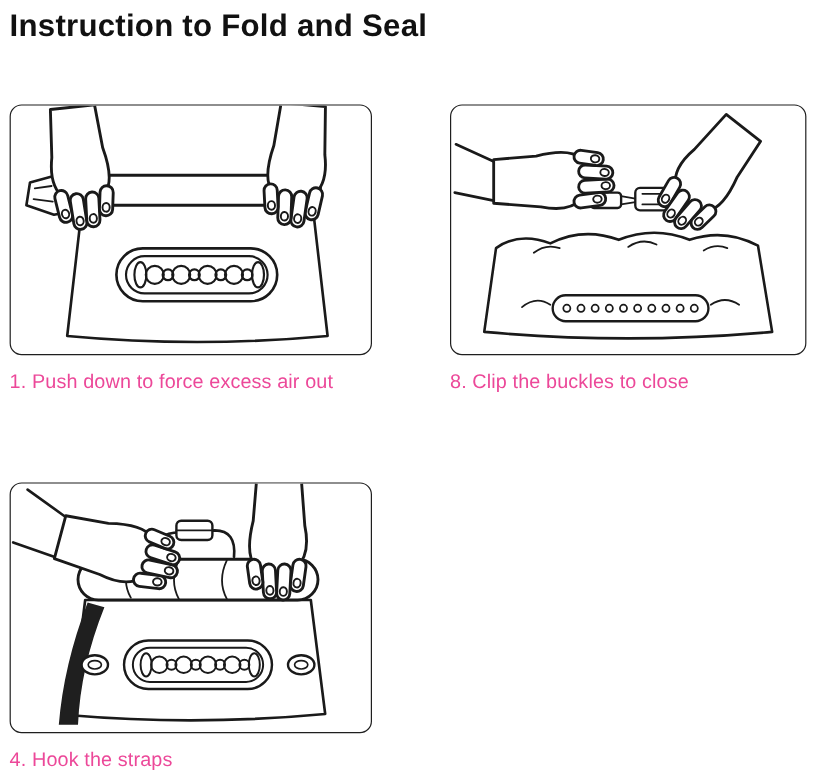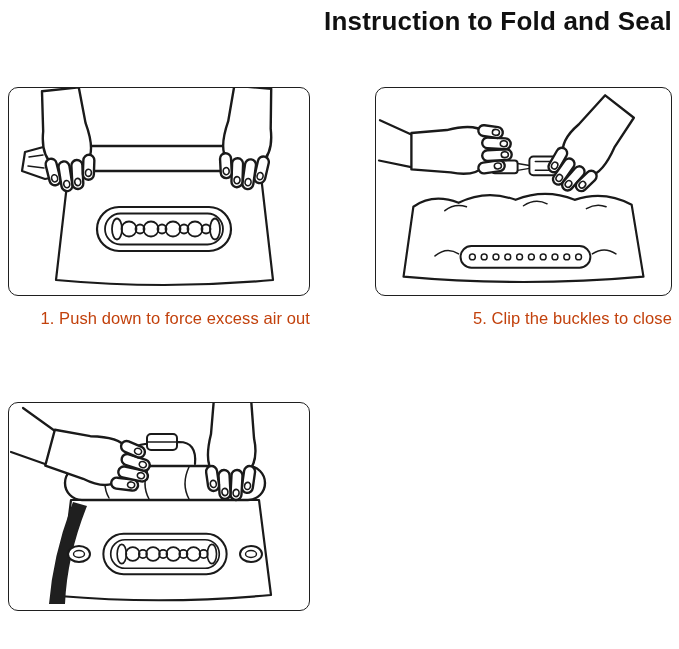--- a/index.html
+++ b/index.html
@@ -3,40 +3,39 @@
 <meta charset="utf-8">
 <style>
   html,body{margin:0;padding:0;background:#fff;}
   .page{
     width:679px;height:649px;box-sizing:border-box;
     background:#fff;color:#0c0c0c;
     font-family:"Liberation Sans",sans-serif;
     padding:4px 7px 0 8px;overflow:hidden;
   }
   .title{
-    font-size:26px;font-weight:700;text-align:right;
+    font-size:26px;font-weight:700;text-align:left;
     margin:2px 0 0;letter-spacing:.2px;color:#111;
   }
   .grid{
     margin-top:50px;
     display:grid;
     grid-template-columns:302px 297px;
     justify-content:space-between;
     row-gap:74px;
   }
   .step{display:flex;flex-direction:column;}
   .panel{
     height:207px;border:1.6px solid #1f1f1f;border-radius:10px;
     overflow:hidden;background:#fff;
   }
   .panel svg{width:100%;height:100%;display:block;}
   .caption{
-    margin-top:13px;font-size:16.5px;letter-spacing:.1px;color:#c2410c;
+    margin-top:13px;font-size:16.5px;letter-spacing:.1px;color:#ec4899;
     white-space:nowrap;
-    text-align:right;
   }
   .defs-holder{position:absolute;width:0;height:0;overflow:hidden;}
   .ln{stroke:#1a1a1a;fill:none;stroke-width:2.2;stroke-linecap:round;stroke-linejoin:round;}
   .lt{stroke:#1a1a1a;fill:none;stroke-width:1.5;stroke-linecap:round;stroke-linejoin:round;}
   .fw{fill:#fff;}
 </style>
 </head>
 <body>
 
 <svg class="defs-holder" aria-hidden="true">
@@ -129,21 +128,21 @@
           <path class="lt" d="M144,74 L156,76 M144,81 L156,79"></path>
           <rect x="156" y="67" width="30" height="19" rx="4" fill="#fff" stroke="#1a1a1a" stroke-width="2"></rect>
           <path class="lt" d="M162,72 L180,72 M162,81 L180,81"></path>
 
           <path class="ln" d="M37,45 L4,30 M37,78 L3,71"></path>
           <use href="#hand" transform="translate(40,96) rotate(-90)"></use>
 
           <use href="#hand" transform="translate(218,-2) rotate(38)"></use>
         </svg>
       </div>
-      <div class="caption">5. Clip the buckles to close</div>
+      <div class="caption">8. Clip the buckles to close</div>
     </div>
 
     <div class="step">
       <div class="panel">
         <svg viewBox="0 0 300 205" role="img" aria-label="hand-hooking-strap-clip-on-sealed-bag-handle">
 
           <path class="fw" stroke="#1a1a1a" stroke-width="2.2" stroke-linejoin="round" d="M62,96 L50,192 Q155,201 262,191 L250,96 Z"></path>
 
           <path d="M64,98 Q44,150 40,200 L56,200 Q58,152 78,102 Z" fill="#1f1f1f"></path>
 
@@ -166,16 +165,17 @@
             <ellipse cx="70" cy="150" rx="5.5" ry="3.5"></ellipse>
             <ellipse cx="242" cy="150" rx="5.5" ry="3.5"></ellipse>
           </g>
 
           <path class="ln" d="M36,60 L2,48 M46,27 L14,4"></path>
           <use href="#hand" transform="translate(36,78) rotate(-75)"></use>
 
           <use href="#hand" transform="translate(258,-2) scale(-1,1)"></use>
         </svg>
       </div>
+      <div class="caption">4. Hook the straps</div>
     </div>
 
   </div>
 </div>
 
 </body></html>

